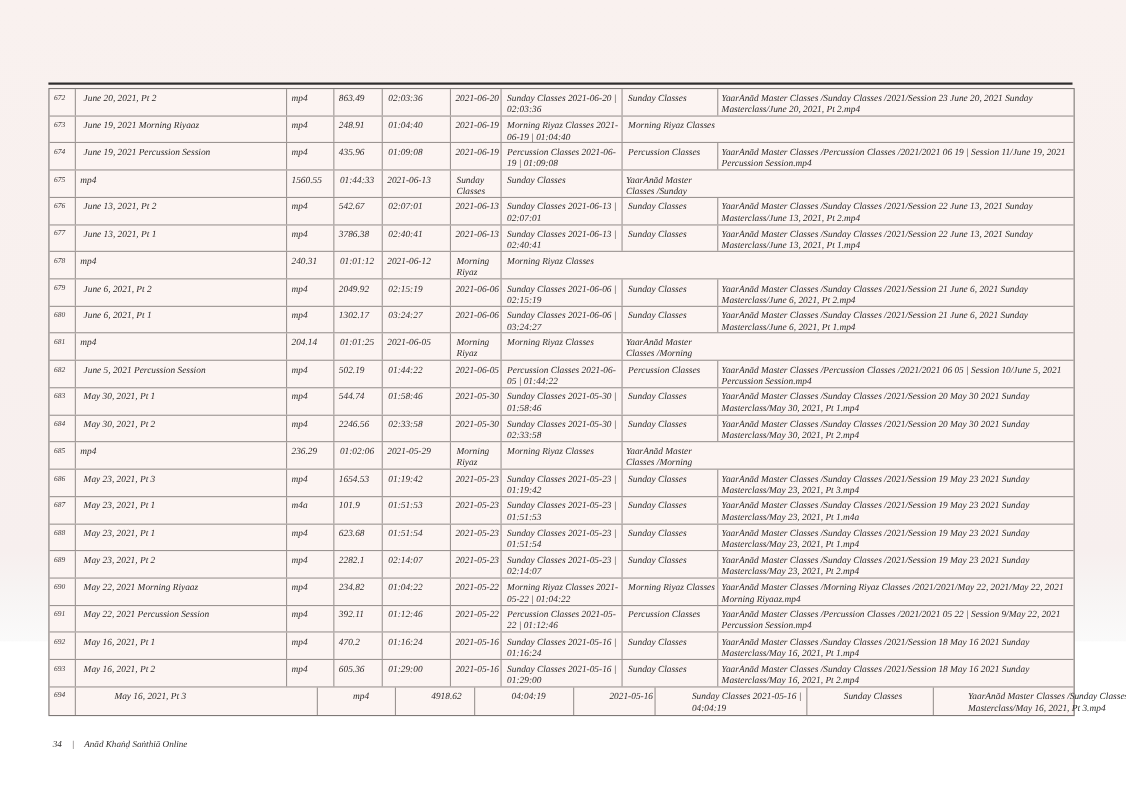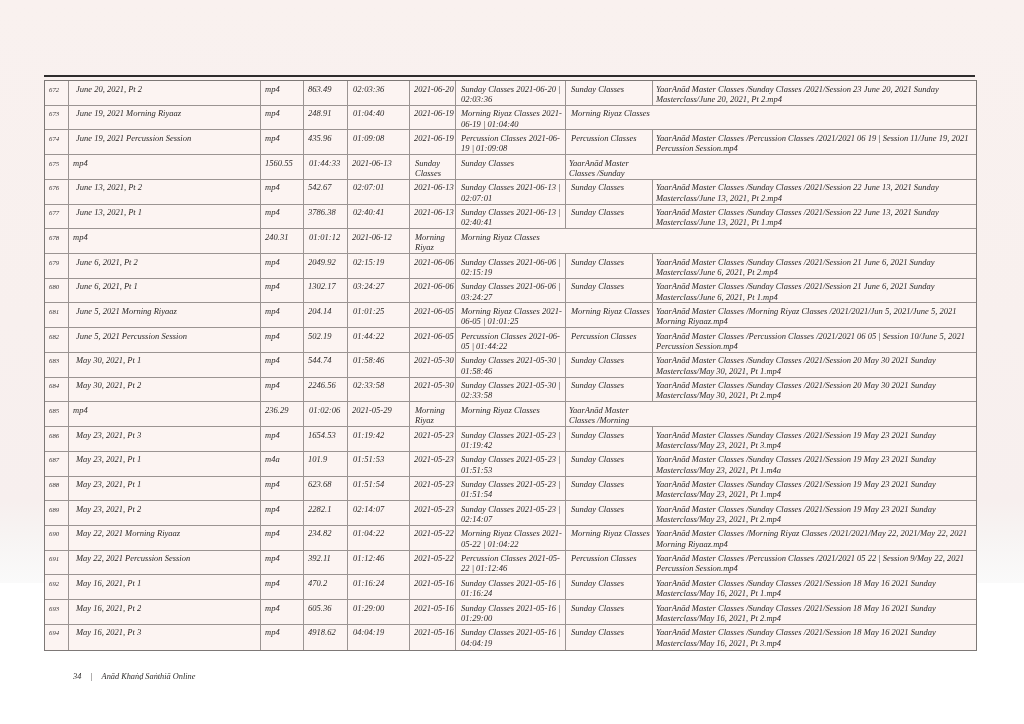--- a/index.html
+++ b/index.html
@@ -32,41 +32,41 @@
   }
   
   .grid{
     position:absolute;left:44px;top:80px;width:931px;
     border:1px solid #7d7876;background:#fcf4f2;
   }
   .tr{
     display:grid;grid-template-columns:24px 192px 43px 44px 62px 46px 110px 87px 322px;
     height:24.72px;border-bottom:1px solid #9b9492;box-sizing:border-box;
   }
-  .tr:last-child{border-bottom:none;}
+  .tr:last-child{border-bottom:none;gap:28px;}
   .td{
     border-right:1px solid #9b9492;box-sizing:border-box;
     padding:2.5px 3px 0 4px;
     font-size:8.5px;line-height:10.3px;color:#2b2928;
     overflow:hidden;
   }
   .td:last-child{border-right:none;}
   .td.c-no{font-size:6.8px;padding-top:3.5px;color:#3a3636;}
   .td.c-file_name{padding-left:7px;white-space:nowrap;}
   .td.c-file_type,.td.c-size,.td.c-duration,.td.c-date{white-space:nowrap;}
   .td.c-duration{padding-left:5px;}
   .td.c-unique_id{padding-left:5px;}
   .td.c-category{padding-left:5px;white-space:nowrap;}
   .td.c-path{padding-left:3px;}
   
   .footer{
     position:absolute;left:48px;top:672px;
     font-size:8.3px;color:#2e2b2a;display:flex;align-items:baseline;
   }
-  .footer .pagenum{margin-right:9px;margin-left:25px;}
+  .footer .pagenum{margin-right:9px;}
   .footer .divider{margin-right:9px;color:#4a4645;}
 </style>
 </head>
 <body>
 
 <div class="sheet">
 
   <div class="head">
     <span class="hc h-small c-no">No.</span>
     <span class="hc h-small c-file_name">File Name</span>
@@ -172,21 +172,20 @@
         <div class="td c-file_type">mp4</div>
         <div class="td c-size">1302.17</div>
         <div class="td c-duration">03:24:27</div>
         <div class="td c-date">2021-06-06</div>
         <div class="td c-unique_id">Sunday Classes 2021-06-06 | 03:24:27</div>
         <div class="td c-category">Sunday Classes</div>
         <div class="td c-path">YaarAnād Master Classes /Sunday Classes /2021/Session 21 June 6, 2021 Sunday Masterclass/June 6, 2021, Pt 1.mp4</div>
       </div>
       <div class="tr">
         <div class="td c-no">681</div>
-        <div class="td c-file_name">June 5, 2021 Morning Riyaaz</div>
         <div class="td c-file_type">mp4</div>
         <div class="td c-size">204.14</div>
         <div class="td c-duration">01:01:25</div>
         <div class="td c-date">2021-06-05</div>
         <div class="td c-unique_id">Morning Riyaz Classes 2021-06-05 | 01:01:25</div>
         <div class="td c-category">Morning Riyaz Classes</div>
         <div class="td c-path">YaarAnād Master Classes /Morning Riyaz Classes /2021/2021/Jun 5, 2021/June 5, 2021 Morning Riyaaz.mp4</div>
       </div>
       <div class="tr">
         <div class="td c-no">682</div>

